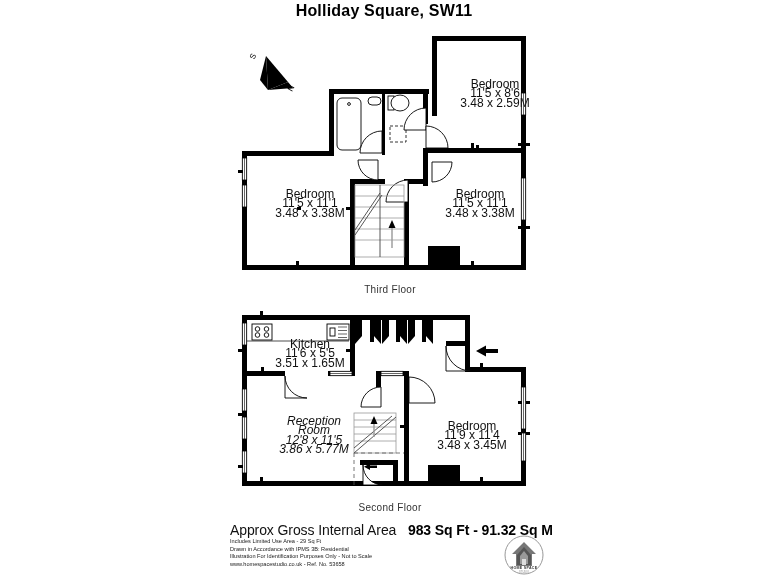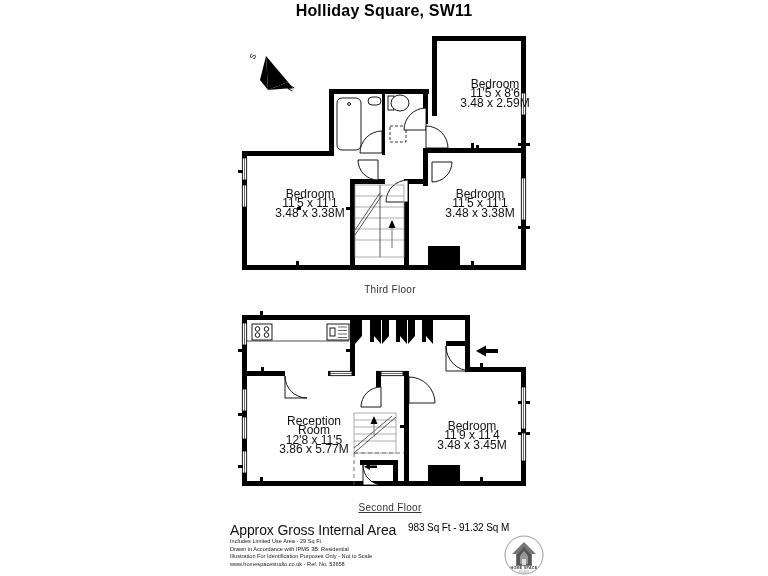--- a/index.html
+++ b/index.html
@@ -67,22 +67,22 @@
   .footer .gia-title {
     position: absolute;
     left: 0; top: 0;
     font-size: 14px;
     color: #111;
     letter-spacing: -0.1px;
   }
   .footer .gia-value {
     position: absolute;
     left: 178px; top: 0;
-    font-size: 10px;
-    font-weight: normal;
+    font-size: 14px;
+    font-weight: bold;
     color: #000;
     letter-spacing: -0.1px;
   }
   .footer .fineprint {
     position: absolute;
     left: 0; top: 16px;
     font-size: 5.6px;
     line-height: 7.6px;
     color: #222;
   }
@@ -411,35 +411,40 @@
       <rect x="143.3" y="116" width="1.4" height="16" fill="#999"></rect>
       <polygon points="144,111 140.5,119 147.5,119"></polygon>
     </g>
 
     <g stroke="#555" stroke-width="0.8" stroke-dasharray="4,3" fill="none">
       <line x1="124" y1="148" x2="174" y2="148"></line>
       <line x1="124" y1="148" x2="124" y2="181"></line>
     </g>
   </svg>
 
-
-  <div class="room-label" style="left:262px; top:417px; width:104px;">
+  <div class="room-label" style="left:258px; top:340px; width:104px;">
+    <span class="rname">Kitchen</span>
+    <span class="rdim">11'6 x 5'5</span>
+    <span class="rdim">3.51 x 1.65M</span>
+  </div>
+
+  <div class="room-label" style="left:262px; top:417px; width:104px;font-style:italic;">
     <span class="rname">Reception</span>
     <span class="rname">Room</span>
     <span class="rdim">12'8 x 11'5</span>
     <span class="rdim">3.86 x 5.77M</span>
   </div>
 
   <div class="room-label" style="left:420px; top:422px; width:104px;">
     <span class="rname">Bedroom</span>
     <span class="rdim">11'9 x 11'4</span>
     <span class="rdim">3.48 x 3.45M</span>
   </div>
 
-  <div class="floor-caption" style="left:330px; top:502px; width:120px;text-decoration:underline;">Second Floor</div>
+  <div class="floor-caption" style="left:330px; top:502px; width:120px;">Second Floor</div>
 
   <div class="footer">
     <div class="gia-title">Approx Gross Internal Area</div>
     <div class="gia-value">983 Sq Ft - 91.32 Sq M</div>
     <div class="fineprint">
       <span>Includes Limited Use Area - 29 Sq Ft</span>
       <span>Drawn in Accordance with IPMS 3B: Residential</span>
       <span>Illustration For Identification Purposes Only - Not to Scale</span>
       <span>www.homespacestudio.co.uk - Ref. No. 53658</span>
     </div>

